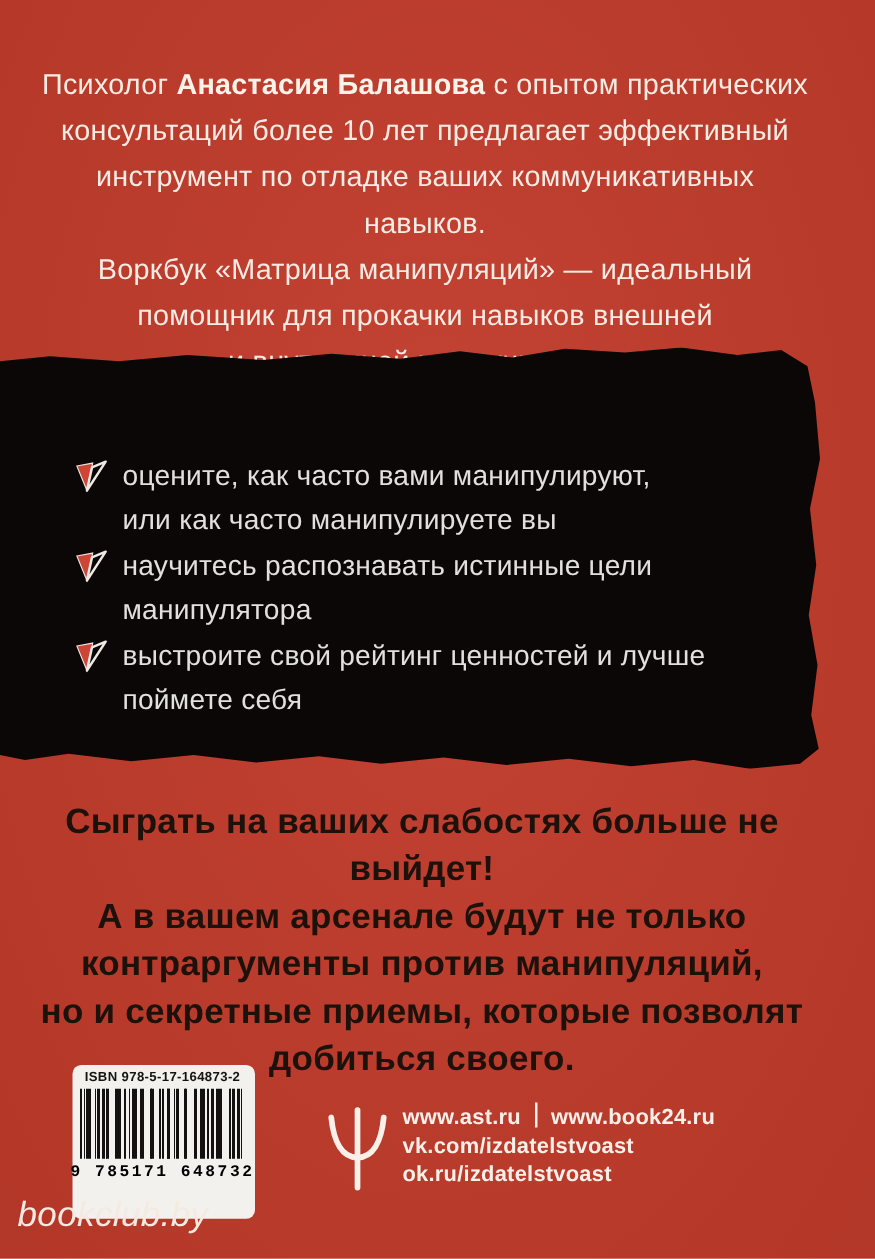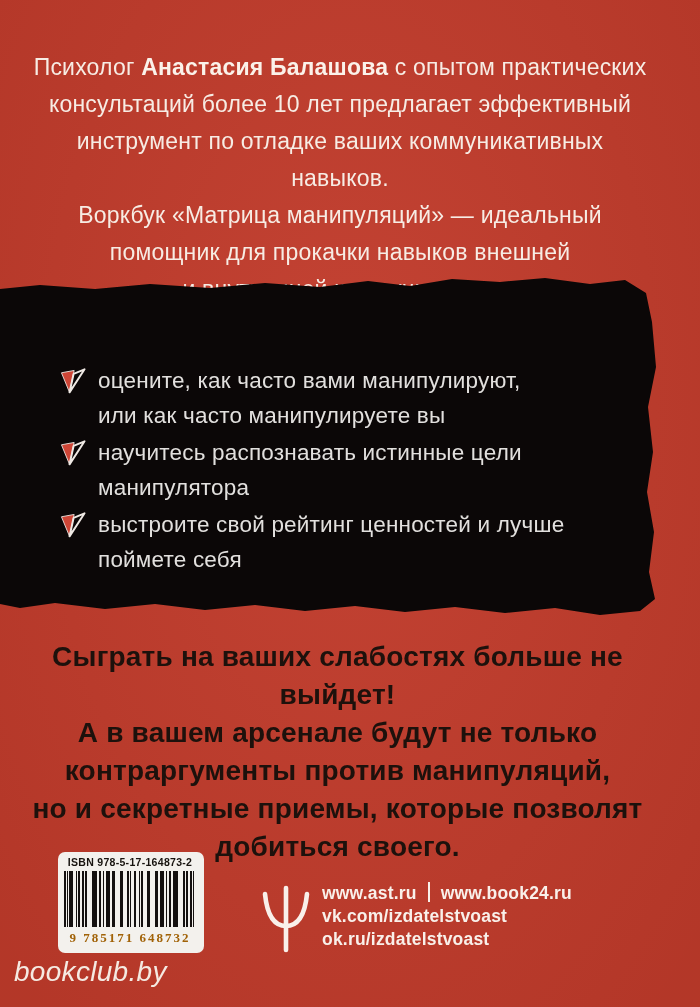--- a/index.html
+++ b/index.html
@@ -45,39 +45,39 @@
   
   .pitch {
     position:absolute; left:10px; top:638px; width:655px;
     text-align:center; color:#1d110c;
     font-size:28px; line-height:38px; font-weight:700;
     white-space:pre-line; letter-spacing:0.2px;
   }
 
   
   .barcode {
-    position:absolute; left:58px; top:852px; width:146px; height:101px;
+    position:absolute; left:58px; top:852px; width:146px; height:123px;
     background:#f3f1ed; border-radius:7px;
     display:flex; flex-direction:column; align-items:center;
     padding:4px 8px 3px 6px;
   }
   .barcode .isbn {
     color:#17130f; font-size:10.5px; font-weight:700; letter-spacing:0.3px;
     line-height:13px; white-space:nowrap;
   }
   .barcode .bars {
     width:132px; height:56px; margin-top:2px;
     background-color:#f3f1ed;
     background-image:
       repeating-linear-gradient(90deg,#151110 0px,#151110 2px,transparent 2px,transparent 7px),
       repeating-linear-gradient(90deg,transparent 0px,transparent 3px,#151110 3px,#151110 4px,transparent 4px,transparent 9px),
       repeating-linear-gradient(90deg,transparent 0px,transparent 5px,#151110 5px,#151110 7px,transparent 7px,transparent 13px);
   }
   .barcode .digits {
-    color:#a16207; font-family:Liberation Serif, serif;
+    color:#000000; font-family:Liberation Mono, monospace;
     font-size:13px; font-weight:700; letter-spacing:2px; line-height:18px;
     margin-top:2px; white-space:nowrap;
   }
 
   
   .pub-logo { position:absolute; left:262px; top:885px; width:48px; height:68px; }
   .links {
     position:absolute; left:322px; top:882px;
     color:#f9f0ea; font-weight:700; font-size:17.5px; line-height:23px;
     letter-spacing:0.2px;

